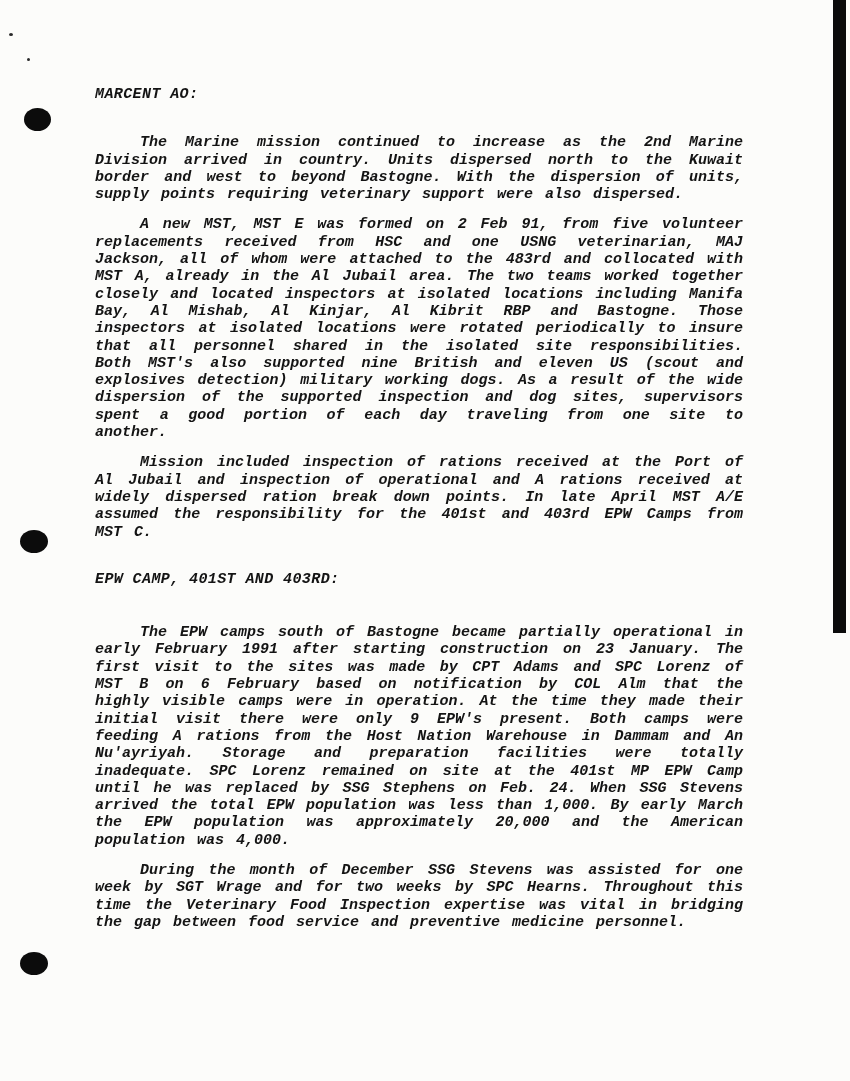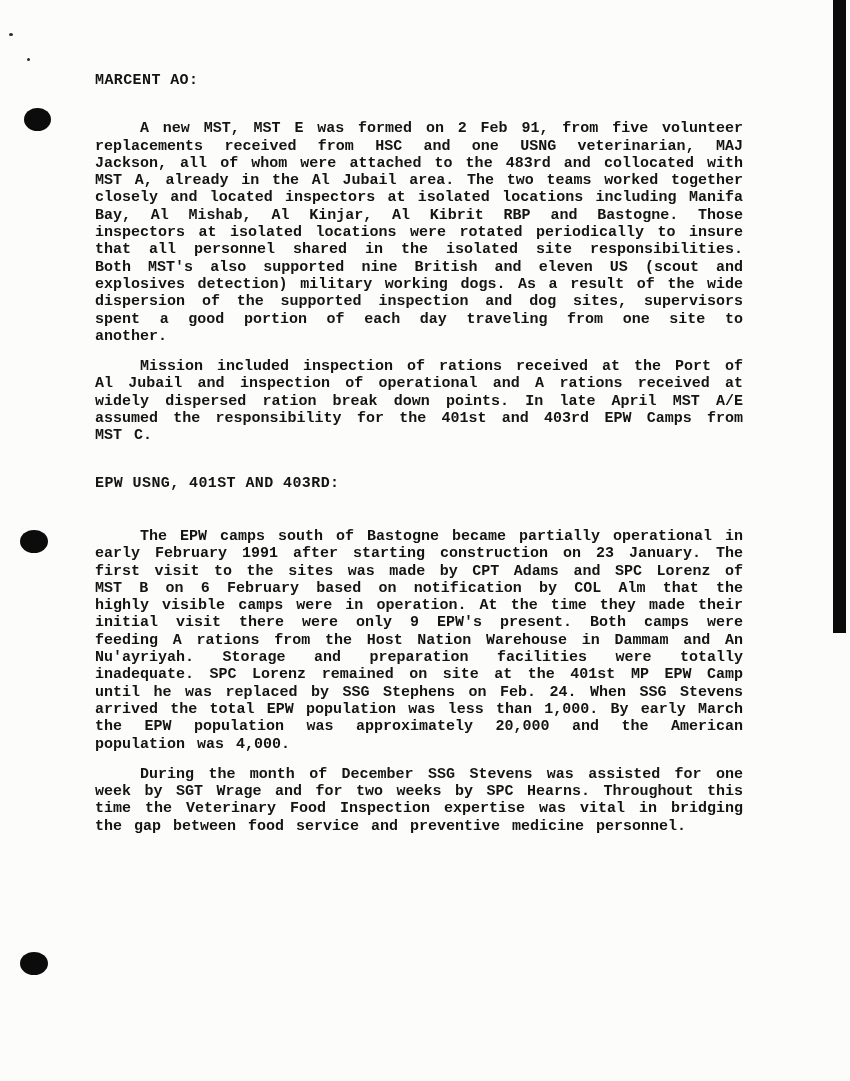--- a/index.html
+++ b/index.html
@@ -40,22 +40,23 @@
     position: absolute;
     background: #2a2a2a;
     border-radius: 50%;
   }
   .speck-1 { left: 9px;  top: 33px; width: 4px; height: 3px; }
   .speck-2 { left: 27px; top: 58px; width: 3px; height: 3px; }
 
   .content {
     position: absolute;
     left: 95px;
-    top: 72px;
+    top: 86px;
     width: 648px;
+    font-style: italic;
   }
   .heading {
     font-size: 15px;
     line-height: 17.3px;
     font-weight: bold;
     letter-spacing: 0.4px;
   }
   .heading-1 { margin-bottom: 31px; }
   .heading-2 { margin-top: 30px; margin-bottom: 36px; }
   .para {
@@ -79,26 +80,27 @@
   <div class="punch punch-2"></div>
   <div class="punch punch-3"></div>
 
   <div class="speck speck-1"></div>
   <div class="speck speck-2"></div>
 
   <div class="content">
 
     <div class="heading heading-1">MARCENT AO:</div>
 
+    <p class="para">The Marine mission continued to increase as the 2nd Marine Division arrived in country.  Units dispersed north to the Kuwait border and west to beyond Bastogne.  With the dispersion of units, supply points requiring veterinary support were also dispersed.</p>
 
     <p class="para">A new MST, MST E was formed on 2 Feb 91, from five volunteer replacements received from HSC and one USNG veterinarian, MAJ Jackson, all of whom were attached to the 483rd and collocated with MST A, already in the Al Jubail area.  The two teams worked together closely and located inspectors at isolated locations including Manifa Bay, Al Mishab, Al Kinjar, Al Kibrit RBP and Bastogne.  Those inspectors at isolated locations were rotated periodically to insure that all personnel shared in the isolated site responsibilities.  Both MST's also supported nine British and eleven US (scout and explosives detection) military working dogs. As a result of the wide dispersion of the supported inspection and dog sites, supervisors spent a good portion of each day traveling from one site to another.</p>
 
 
     <p class="para">Mission included inspection of rations received at the Port of Al Jubail and inspection of operational and A rations received at widely dispersed ration break down points.  In late April MST A/E assumed the responsibility for the 401st and 403rd EPW Camps from MST C.</p>
 
-    <div class="heading heading-2">EPW USNG, 401ST AND 403RD:</div>
+    <div class="heading heading-2">EPW CAMP, 401ST AND 403RD:</div>
 
     <p class="para">The EPW camps south of Bastogne became partially operational in early February 1991 after starting construction on 23 January. The first visit to the sites was made by CPT Adams and SPC Lorenz of MST B on 6 February based on notification by COL Alm that the highly visible camps were in operation.   At the time they made their initial visit there were only 9 EPW's present.  Both camps were feeding A rations from the Host Nation Warehouse in Dammam and An Nu'ayriyah.  Storage and preparation facilities were totally inadequate.  SPC Lorenz remained on site at the 401st MP EPW Camp until he was replaced by SSG Stephens on Feb. 24.  When SSG Stevens arrived the total EPW population was less than 1,000.  By early March the EPW population was approximately 20,000 and the American population was 4,000.</p>
 
     <p class="para">During the month of December SSG Stevens was assisted for one week by SGT Wrage and for two weeks by SPC Hearns.  Throughout this time the Veterinary Food Inspection expertise was vital in bridging the gap between food service and preventive medicine personnel.</p>
 
   </div>
 </div>
 
 </body></html>

